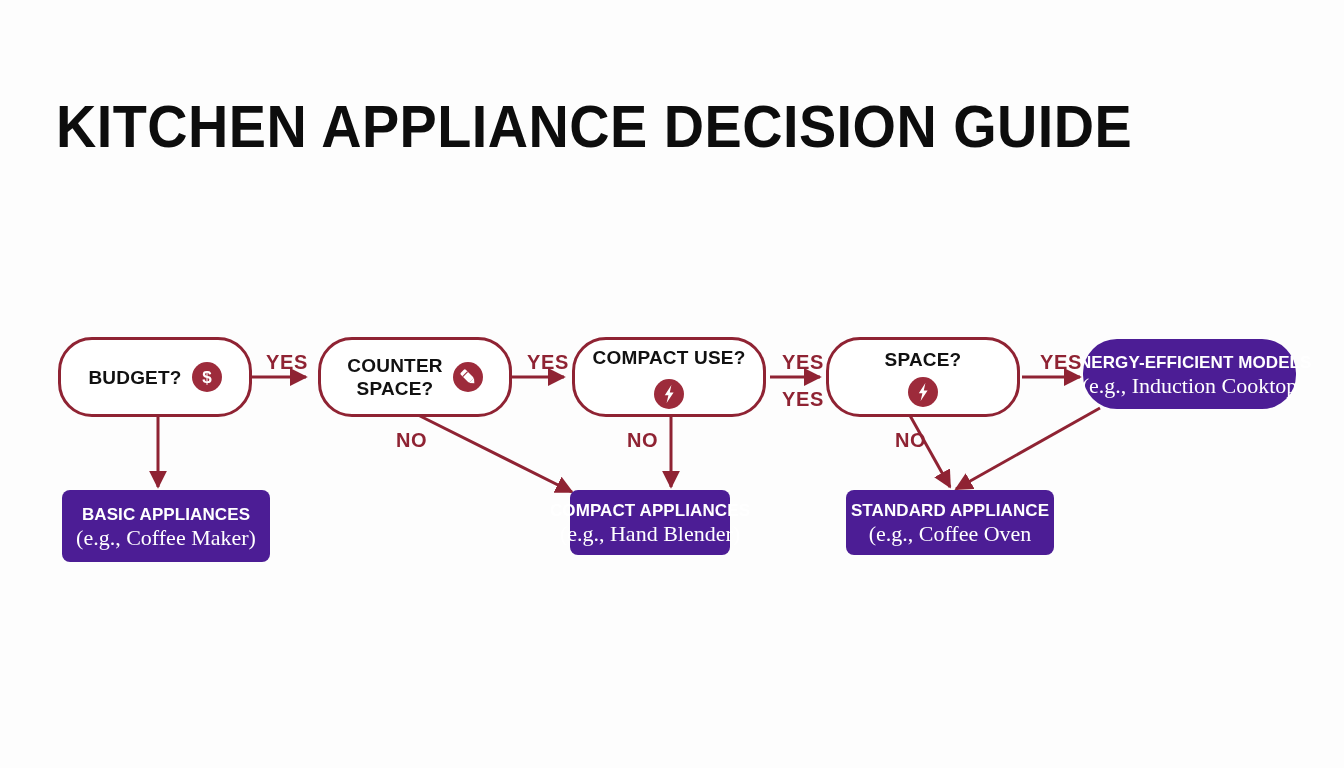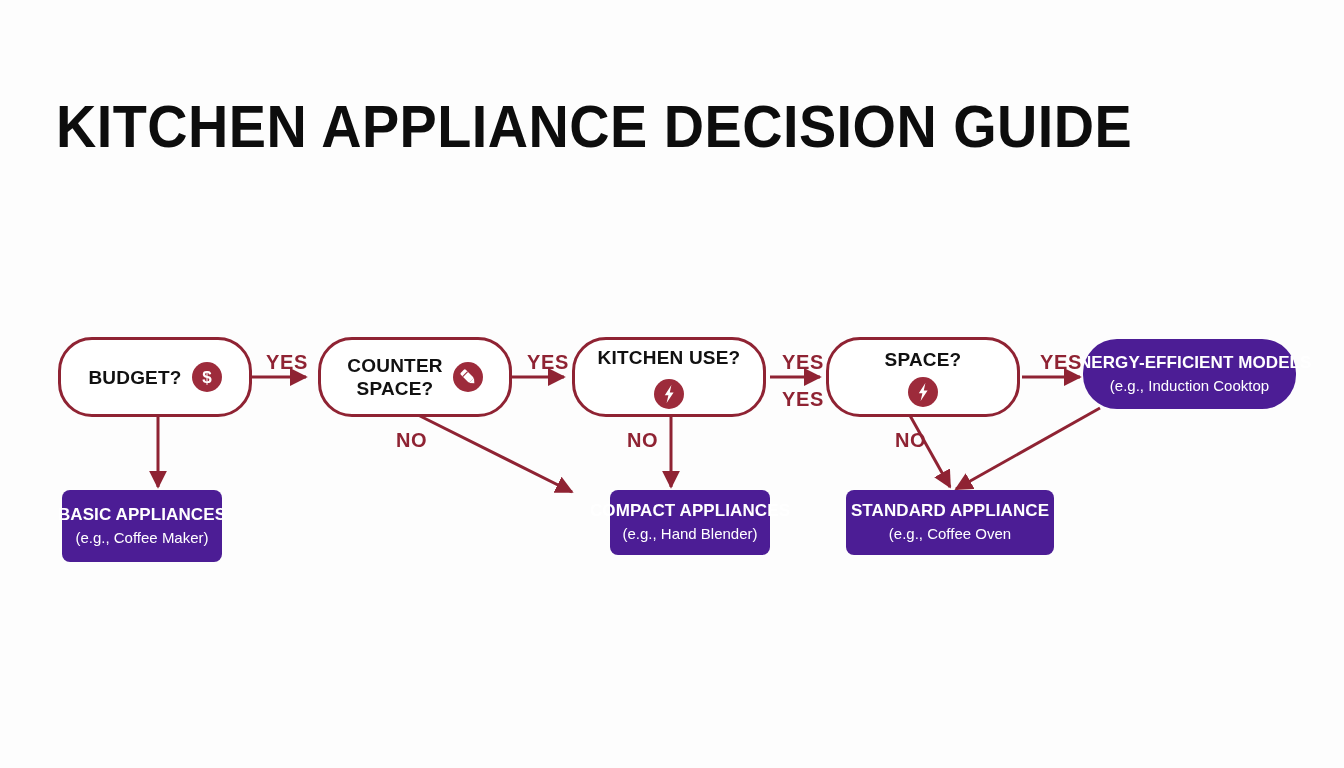--- a/index.html
+++ b/index.html
@@ -108,24 +108,25 @@
   }
   .outcome.pill { border-radius: 34px; }
   .outcome-title {
     font-size: 17px;
     font-weight: 700;
     line-height: 22px;
     white-space: nowrap;
     letter-spacing: 0.1px;
   }
   .outcome-sub {
-    font-size: 15px;
+    font-size: 22px;
     font-weight: 400;
     line-height: 23px;
     white-space: nowrap;
+    font-family: Liberation Serif, serif;
   }
 
   
   .edge-label {
     position: absolute;
     font-size: 20px;
     font-weight: 700;
     color: #8f2333;
     letter-spacing: 0.6px;
     z-index: 4;
@@ -197,46 +198,46 @@
       <span class="badge">
         <svg width="30" height="30" viewBox="0 0 30 30">
           <text x="15" y="21" text-anchor="middle" fill="#ffffff" font-family="Liberation Sans, sans-serif" font-size="17" font-weight="700">$</text>
         </svg>
       </span>
     </div>
   </div>
 
   <div class="node" style="left:572px; top:337px; width:194px; height:80px;">
     <div class="node-inner">
-      <span class="node-label">KITCHEN USE?</span>
+      <span class="node-label">COMPACT USE?</span>
       <span class="badge">
         <svg width="30" height="30" viewBox="0 0 30 30">
           <path d="M17.4 6 L10.8 16.2 L14.4 16.2 L12.6 24 L19.6 13.4 L15.8 13.4 Z" fill="#ffffff"></path>
         </svg>
       </span>
     </div>
   </div>
 
   <div class="node" style="left:826px; top:337px; width:194px; height:80px;">
     <div class="node-inner stack">
       <span class="node-label">SPACE?</span>
       <span class="badge">
         <svg width="30" height="30" viewBox="0 0 30 30">
           <path d="M17.4 6 L10.8 16.2 L14.4 16.2 L12.6 24 L19.6 13.4 L15.8 13.4 Z" fill="#ffffff"></path>
         </svg>
       </span>
     </div>
   </div>
 
-  <div class="outcome" style="left:62px; top:490px; width:160px; height:72px;">
+  <div class="outcome" style="left:62px; top:490px; width:208px; height:72px;">
     <span class="outcome-title">BASIC APPLIANCES</span>
     <span class="outcome-sub">(e.g., Coffee Maker)</span>
   </div>
 
-  <div class="outcome" style="left:570px; top:490px; width:160px; height:65px;margin-left:40px;">
+  <div class="outcome" style="left:570px; top:490px; width:160px; height:65px;">
     <span class="outcome-title">COMPACT APPLIANCES</span>
     <span class="outcome-sub">(e.g., Hand Blender)</span>
   </div>
 
   <div class="outcome" style="left:846px; top:490px; width:208px; height:65px;">
     <span class="outcome-title">STANDARD APPLIANCE</span>
     <span class="outcome-sub">(e.g., Coffee Oven</span>
   </div>
 
   <div class="outcome pill" style="left:1083px; top:339px; width:213px; height:70px; overflow:visible;">

